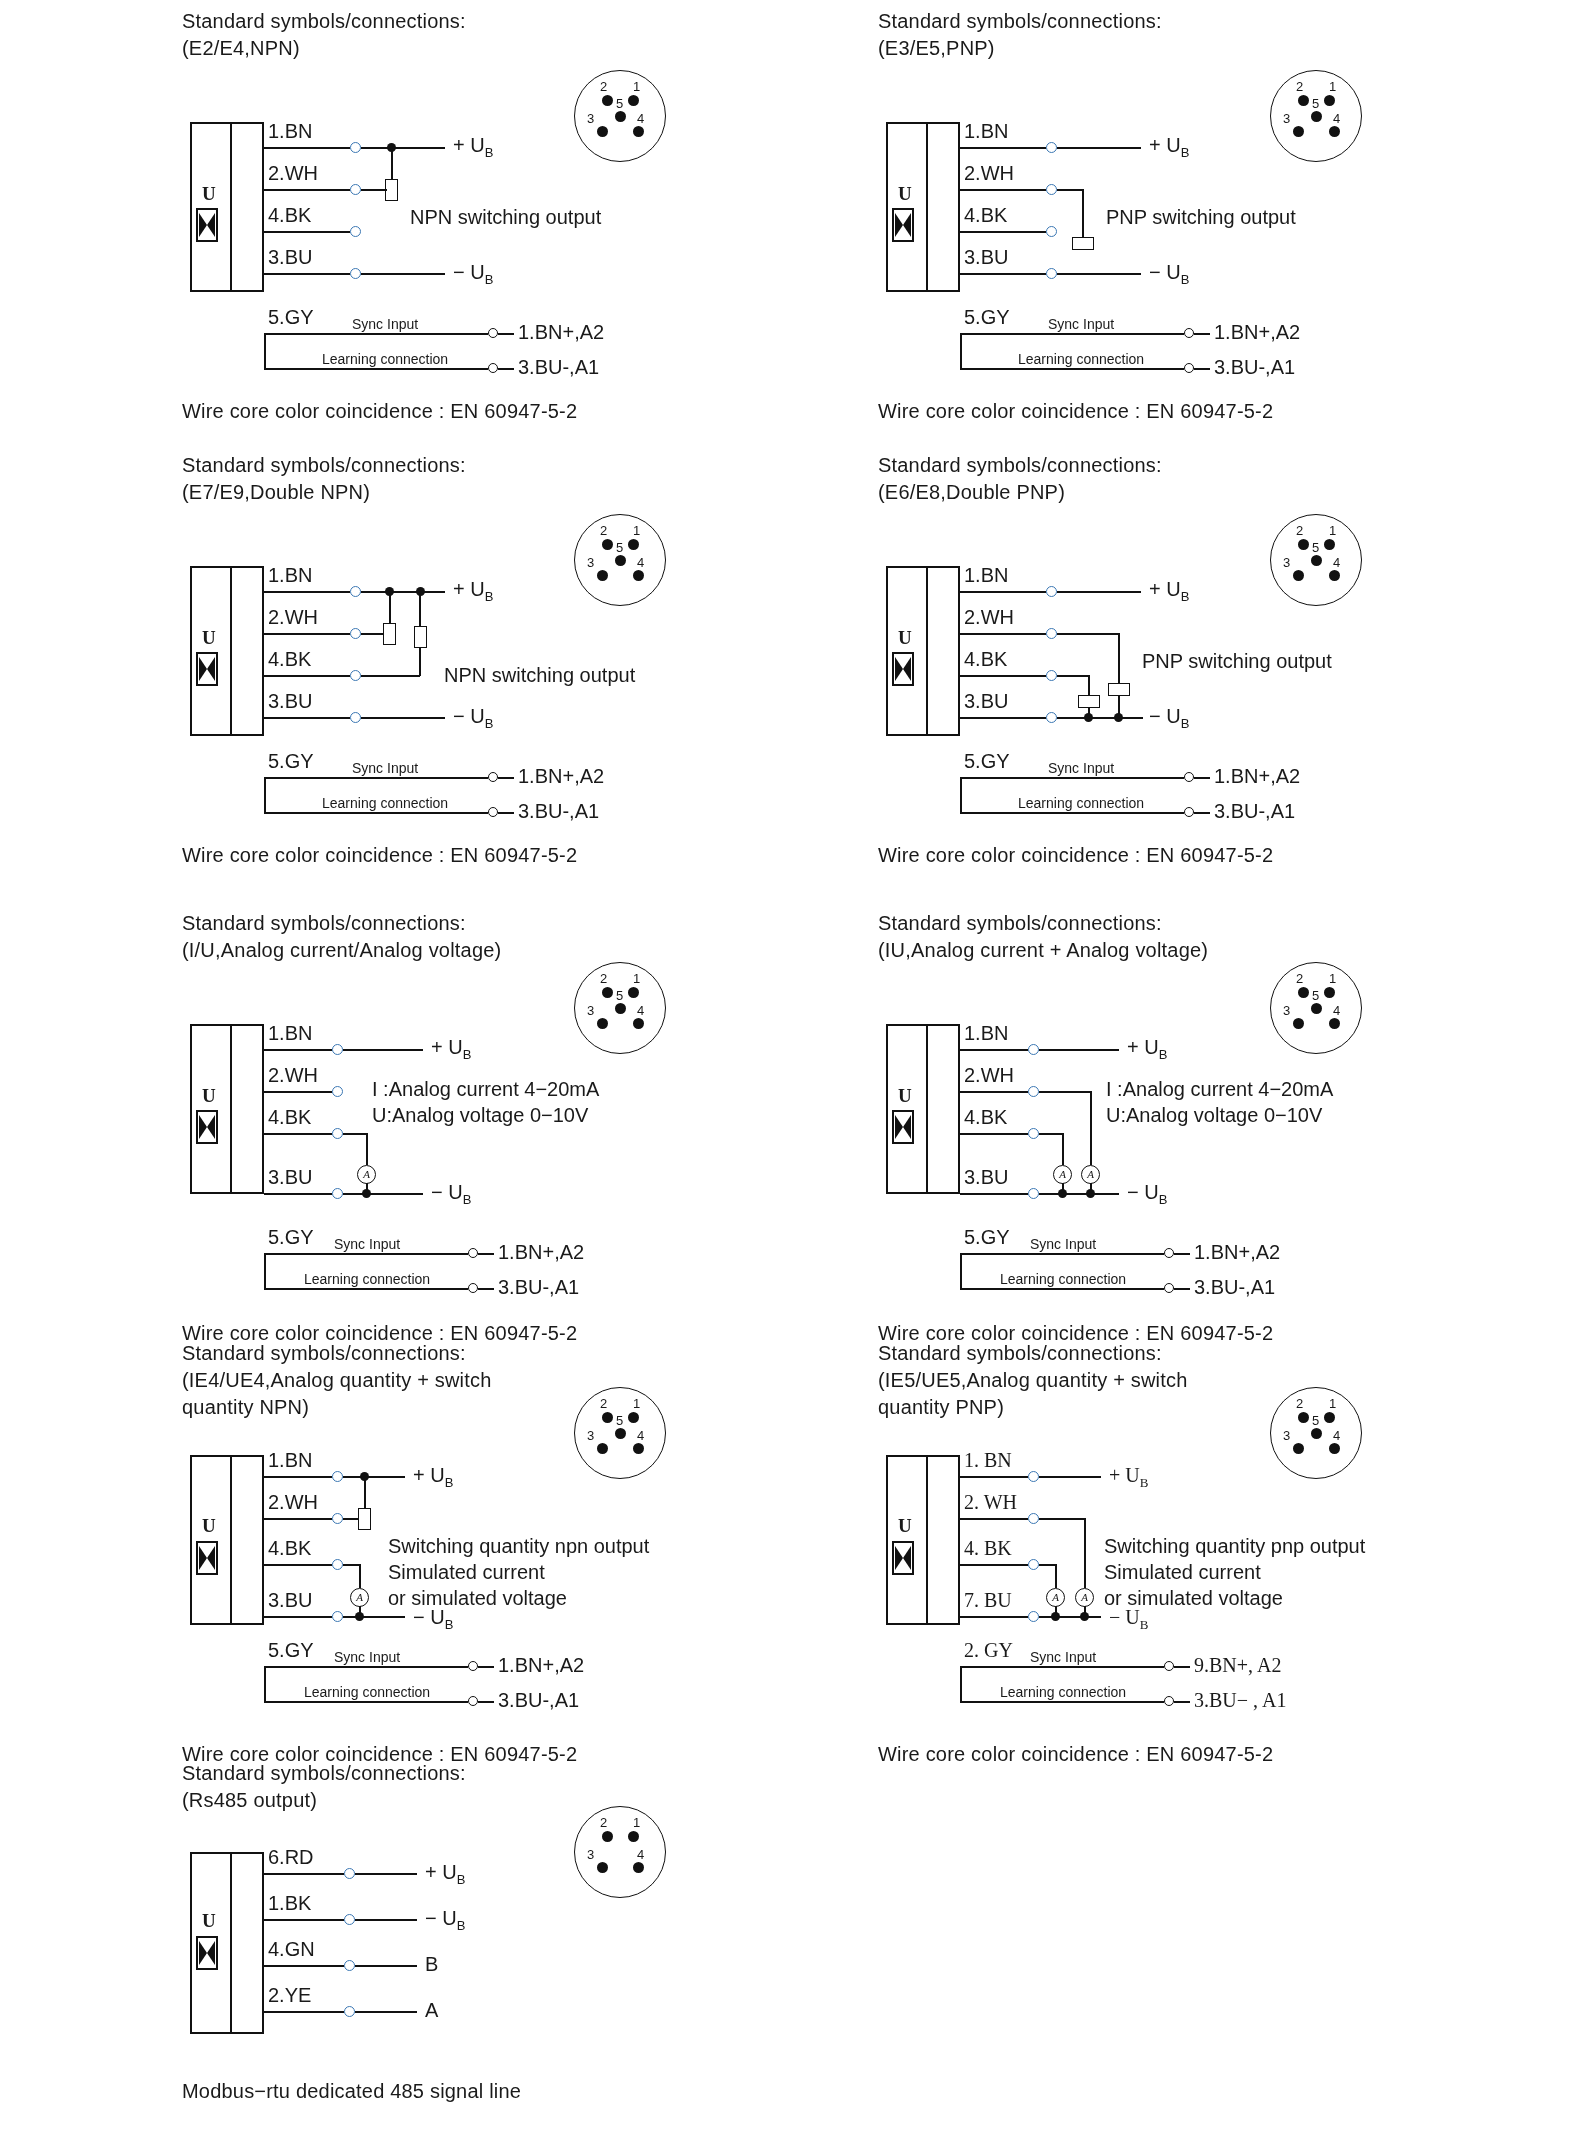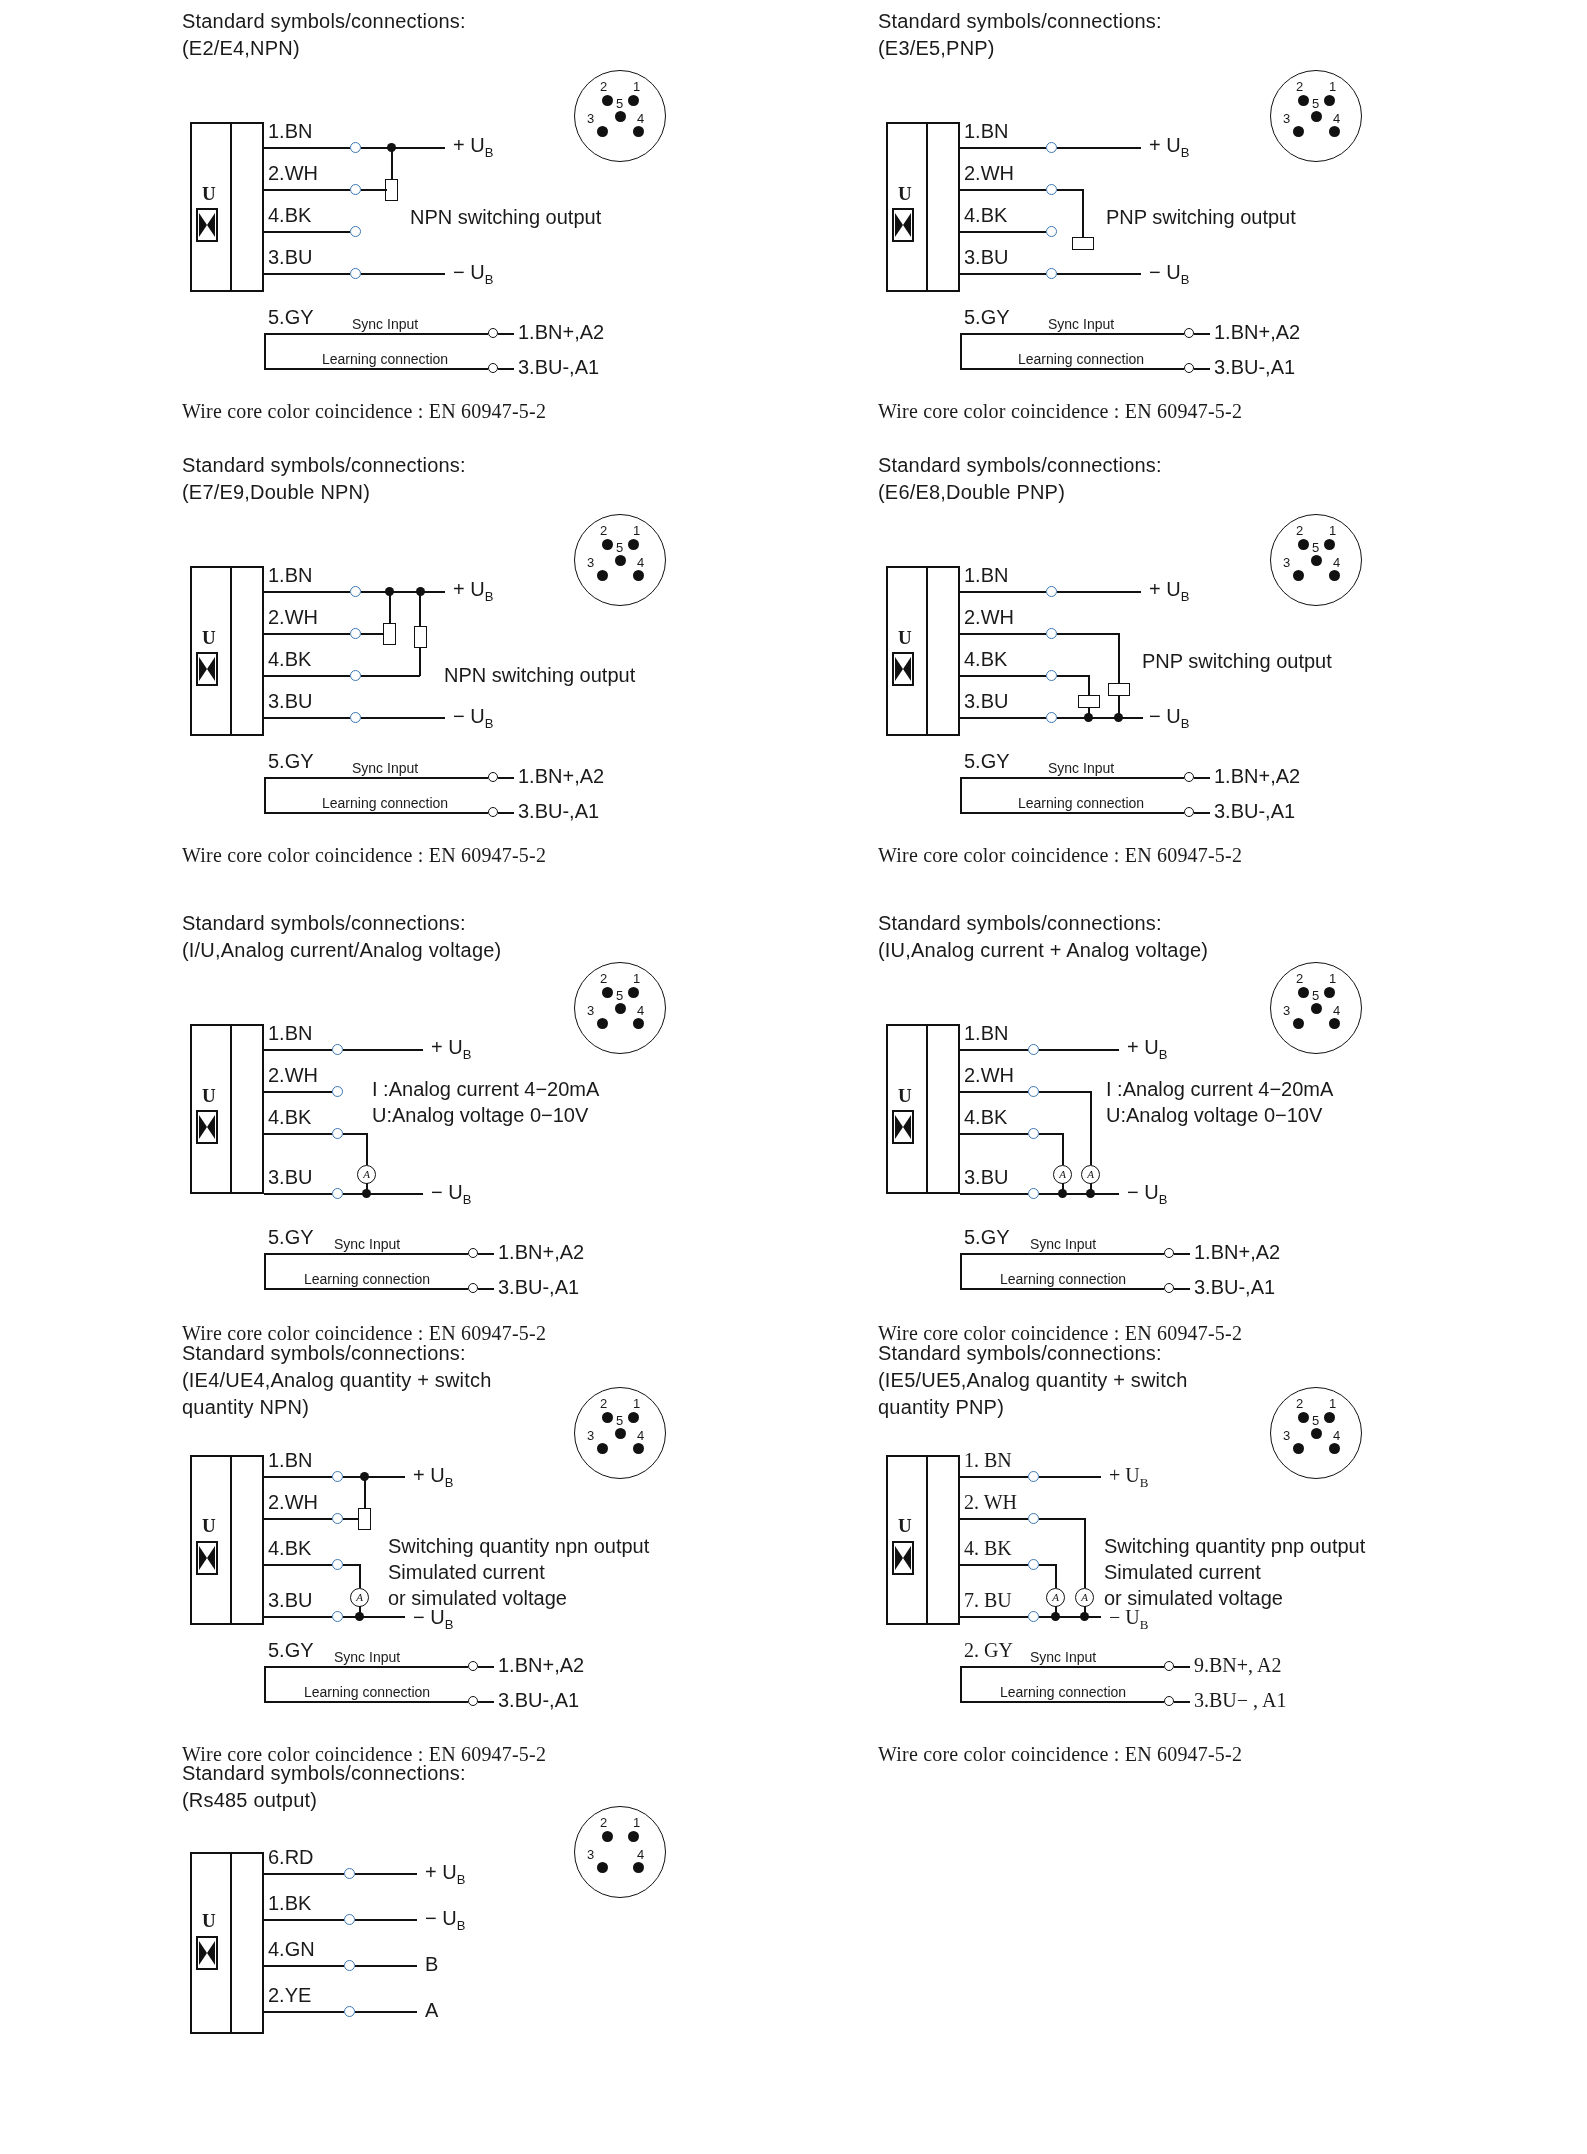--- a/index.html
+++ b/index.html
@@ -26,21 +26,20 @@
   }
   .title {
     font-size: 20px;
     line-height: 27px;
     white-space: pre-line;
     letter-spacing: 0.2px;
   }
   .footer {
     font-size: 20px;
     letter-spacing: 0.2px;
-    font-family: Liberation Serif, serif;
   }
   .diagram {
     position: relative;
     width: 700px;
     height: 260px;
   }
   
   .sensor {
     position: absolute;
     border: 2px solid #111;
@@ -785,15 +784,16 @@
       <div class="node" style="left:162px; top:130px;"></div>
       <div class="wire hline" style="left:173px; top:135px; width:62px;"></div>
       <div class="siglabel" style="left:243px; top:123px;">B</div>
 
       <div class="pinlabel" style="left:86px; top:154px;">2.YE</div>
       <div class="wire hline" style="left:82px; top:181px; width:80px;"></div>
       <div class="node" style="left:162px; top:176px;"></div>
       <div class="wire hline" style="left:173px; top:181px; width:62px;"></div>
       <div class="siglabel" style="left:243px; top:169px;">A</div>
     </div>
+    <div class="footer" style="margin-top:-10px;">Modbus−rtu dedicated 485 signal line</div>
   </div>
 
 </div>
 
 </body></html>

